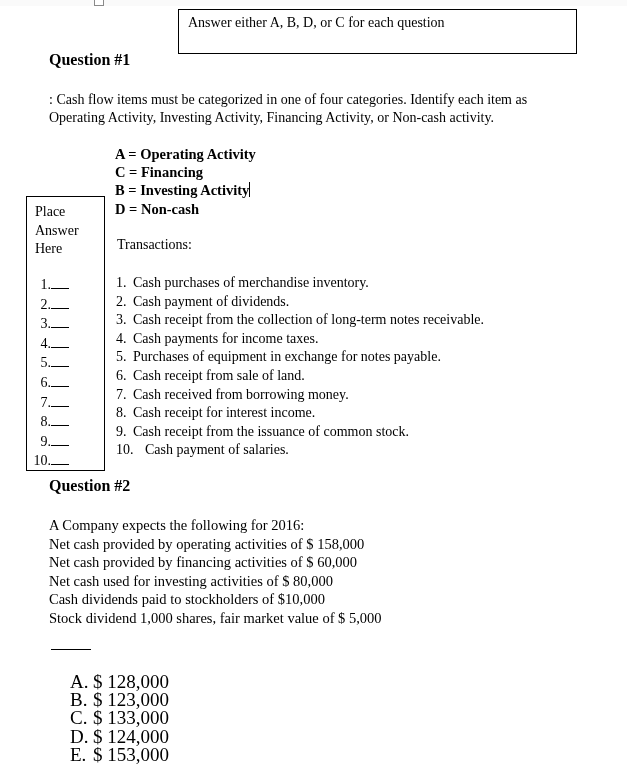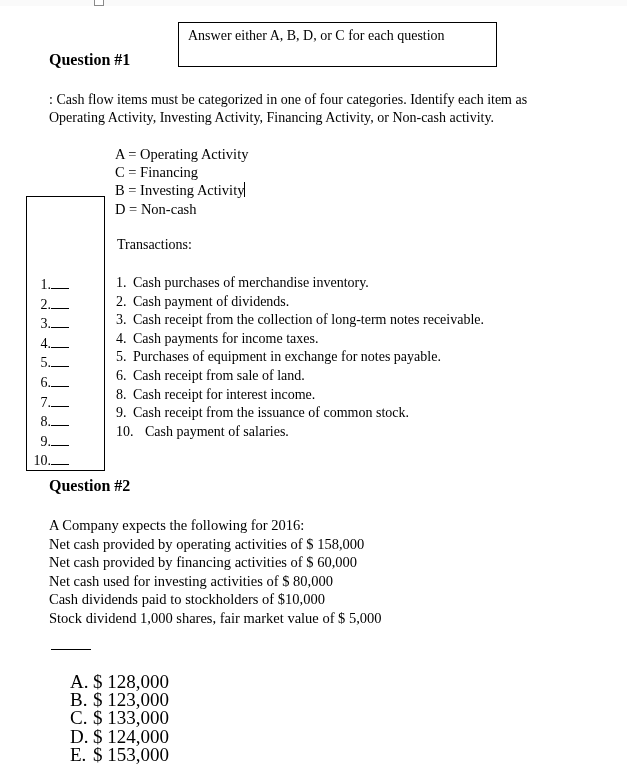--- a/index.html
+++ b/index.html
@@ -10,32 +10,32 @@
     }
     .abs { position: absolute; }
     .top-strip {
       left: 0; top: 0; width: 627px; height: 6px; background: #fafafa;
     }
     .anchor-box {
       left: 94px; top: 0px; width: 8px; height: 5px;
       border: 1px solid #8a8a8a; border-top: none; background: #fff;
     }
     .instr-box {
-      left: 178px; top: 9px; width: 319px; height: 45px;
-      border: 1px solid #000; box-sizing: border-box; margin-top: 13px;
+      left: 178px; top: 9px; width: 399px; height: 45px;
+      border: 1px solid #000; box-sizing: border-box;
     }
     .instr-text {
       position: absolute; left: 9px; top: 5px; font-size: 14px; white-space: nowrap;
     }
     .heading { font-weight: bold; font-size: 16px; white-space: nowrap; }
     .q1-title { left: 49px; top: 51px; }
     .q2-title { left: 49px; top: 477px; text-align: right; }
     .intro { left: 49px; top: 91px; font-size: 14px; line-height: 18px; white-space: nowrap; }
     .intro b { font-weight: normal; }
-    .legend { left: 115px; top: 145px; font-size: 14.5px; line-height: 18.2px; white-space: nowrap; }
+    .legend { left: 115px; top: 145px; font-size: 14.5px; line-height: 18.2px; white-space: nowrap; font-weight: bold; }
     .cursor { display: inline-block; width: 1px; height: 15px; background: #000; vertical-align: -2px; }
     .answer-box {
       left: 26px; top: 196px; width: 79px; height: 275px;
       border: 1px solid #000; box-sizing: border-box;
     }
     .answer-label {
       position: absolute; left: 8px; top: 6px; font-size: 14px; line-height: 18.5px;
     }
     .answer-lines {
       position: absolute; left: 0; top: 78px; width: 77px; font-size: 14px; line-height: 18.6px;
@@ -71,20 +71,25 @@
 </div>
 
 <div class="abs legend">
   <div>A = Operating Activity</div>
   <div>C = Financing</div>
   <div><span>B = Investing Activity</span><span class="cursor"></span></div>
   <div>D = Non-cash</div>
 </div>
 
 <div class="abs answer-box">
+  <div class="answer-label">
+    <div>Place</div>
+    <div>Answer</div>
+    <div>Here</div>
+  </div>
   <div class="answer-lines">
     <div class="answer-line"><span class="num">1.</span><span class="blank"></span></div>
     <div class="answer-line"><span class="num">2.</span><span class="blank"></span></div>
     <div class="answer-line"><span class="num">3.</span><span class="blank"></span></div>
     <div class="answer-line"><span class="num">4.</span><span class="blank"></span></div>
     <div class="answer-line"><span class="num">5.</span><span class="blank"></span></div>
     <div class="answer-line"><span class="num">6.</span><span class="blank"></span></div>
     <div class="answer-line"><span class="num">7.</span><span class="blank"></span></div>
     <div class="answer-line"><span class="num">8.</span><span class="blank"></span></div>
     <div class="answer-line"><span class="num">9.</span><span class="blank"></span></div>
@@ -94,20 +99,21 @@
 
 <div class="abs transactions-label">Transactions:</div>
 
 <div class="abs tx-list">
   <div><span class="tx-num">1.</span><span>Cash purchases of merchandise inventory.</span></div>
   <div><span class="tx-num">2.</span><span>Cash payment of dividends.</span></div>
   <div><span class="tx-num">3.</span><span>Cash receipt from the collection of long-term notes receivable.</span></div>
   <div><span class="tx-num">4.</span><span>Cash payments for income taxes.</span></div>
   <div><span class="tx-num">5.</span><span>Purchases of equipment in exchange for notes payable.</span></div>
   <div><span class="tx-num">6.</span><span>Cash receipt from sale of land.</span></div>
+  <div><span class="tx-num">7.</span><span>Cash received from borrowing money.</span></div>
   <div><span class="tx-num">8.</span><span>Cash receipt for interest income.</span></div>
   <div><span class="tx-num">9.</span><span>Cash receipt from the issuance of common stock.</span></div>
   <div><span class="tx-num wide">10.</span><span>Cash payment of salaries.</span></div>
 </div>
 
 <div class="abs heading q2-title">Question #2</div>
 
 <div class="abs q2-body">
   <div>A Company expects the following for 2016:</div>
   <div>Net cash provided by operating activities of $ 158,000</div>

